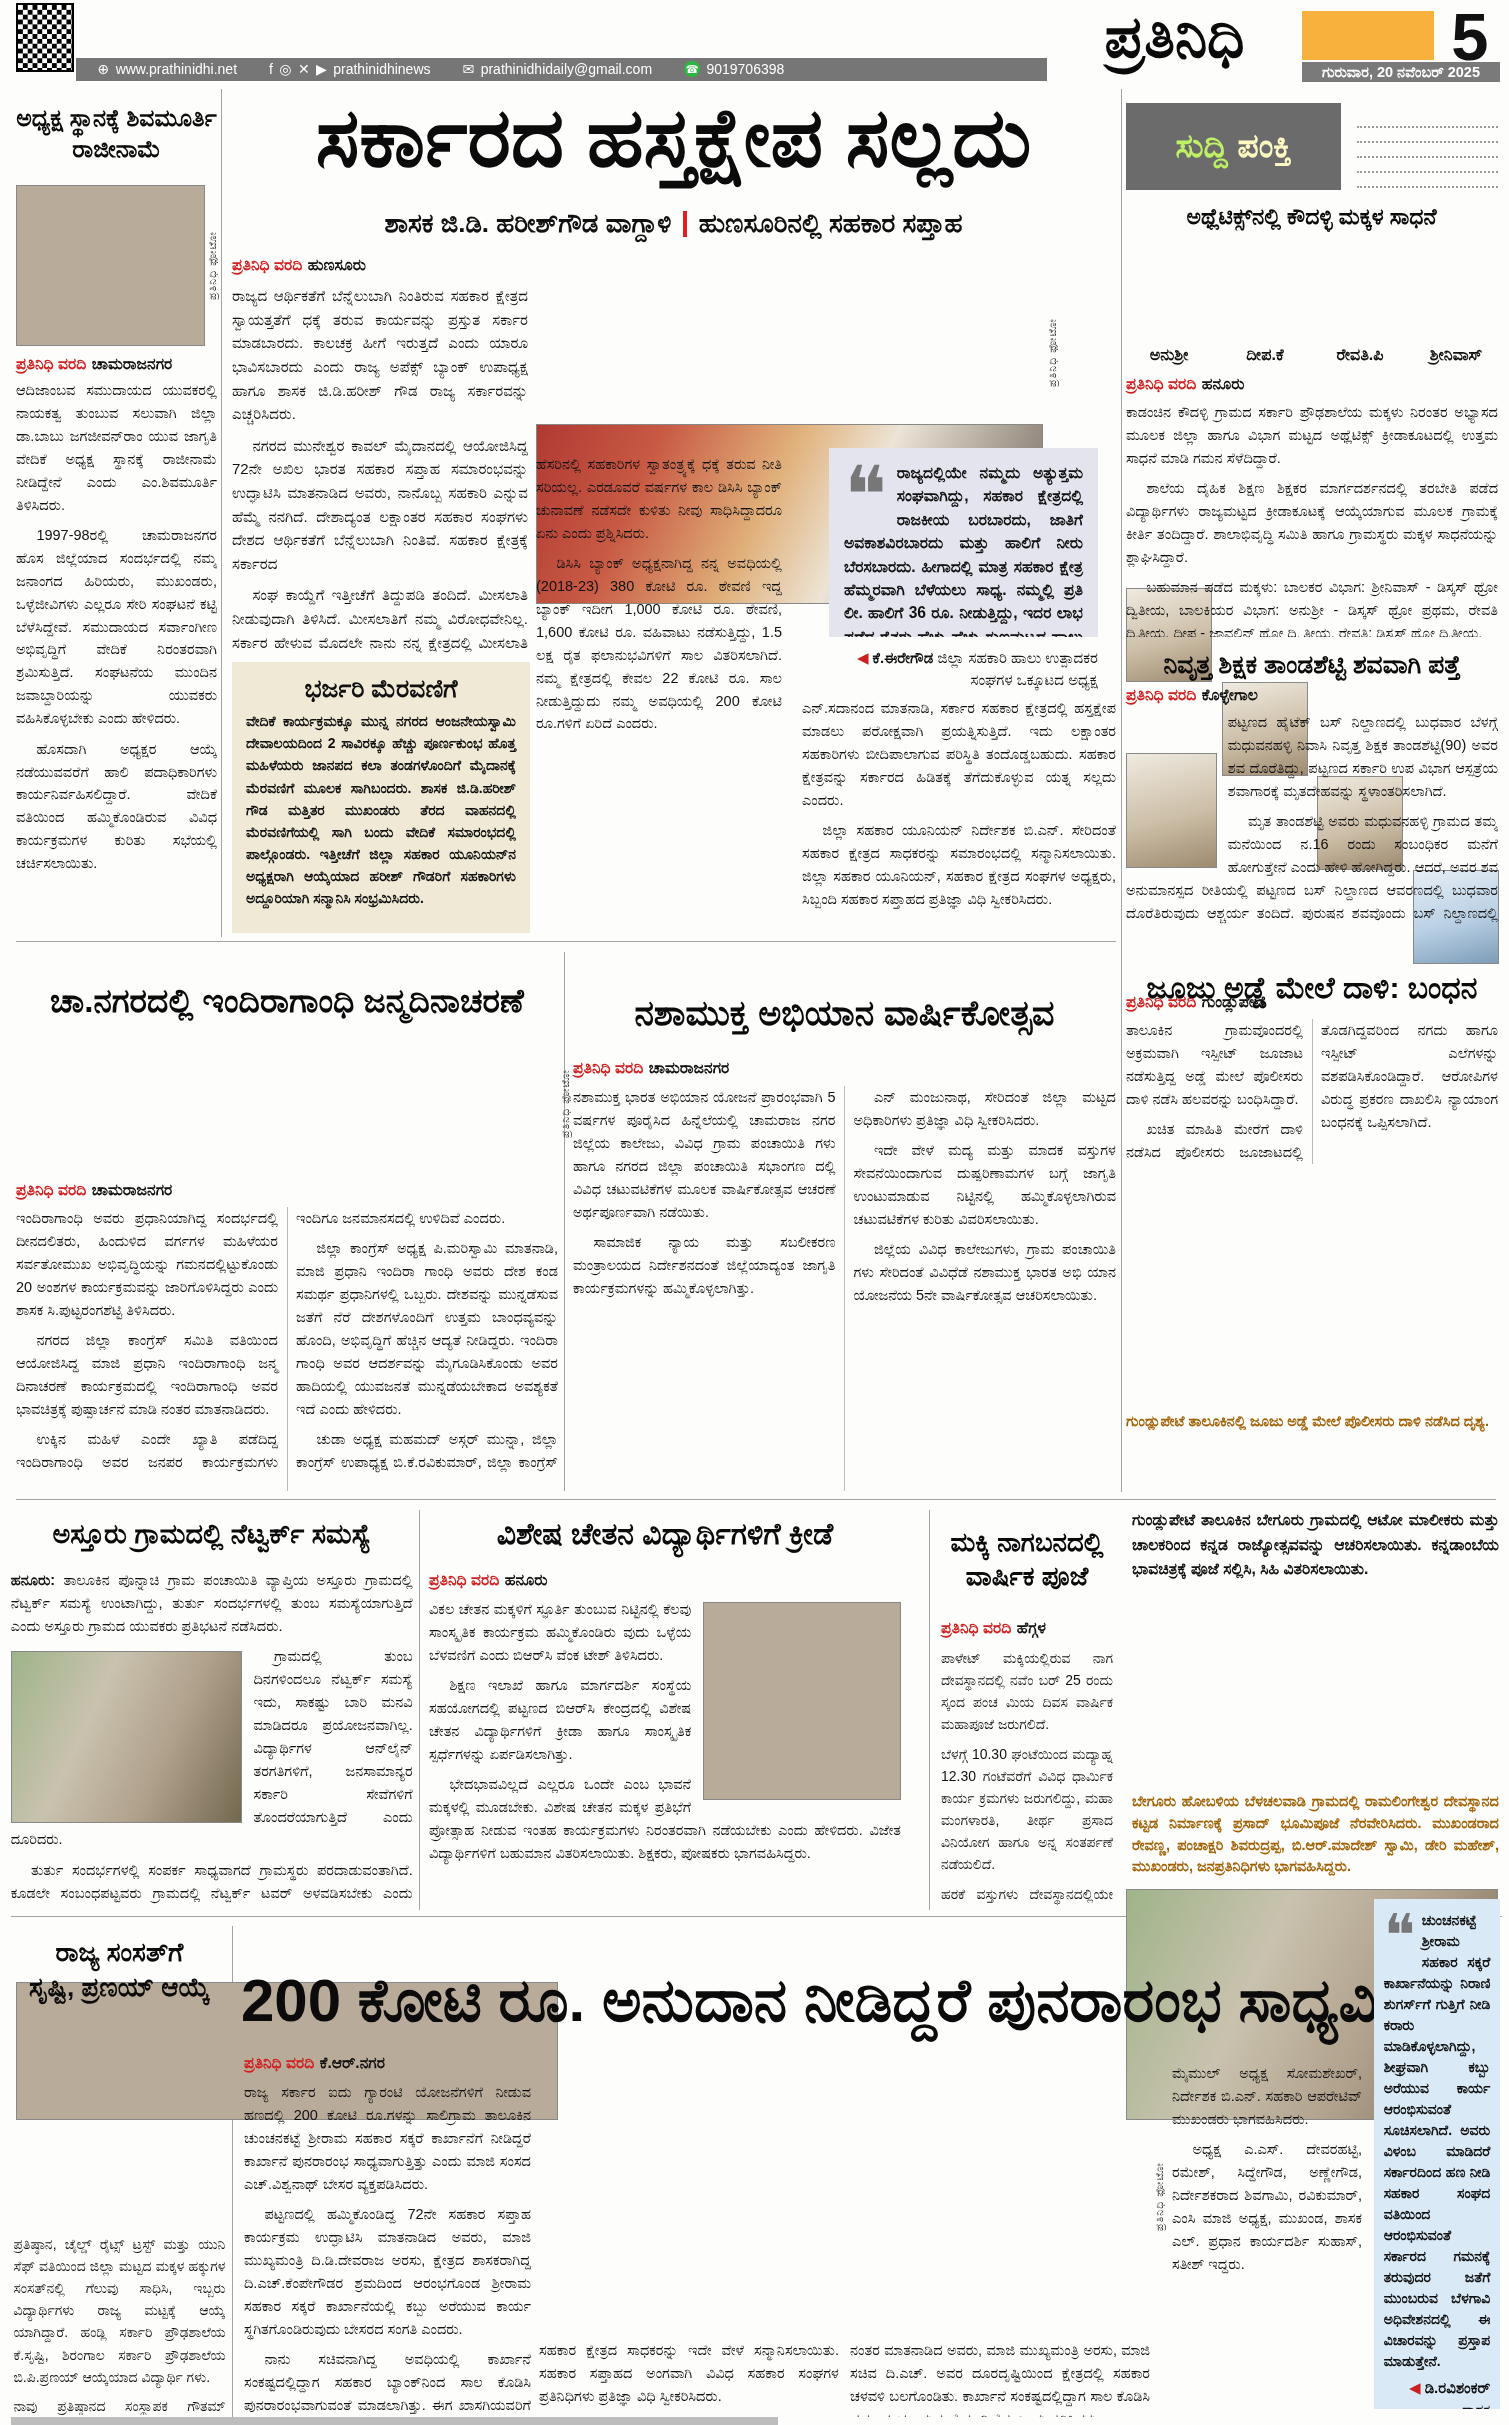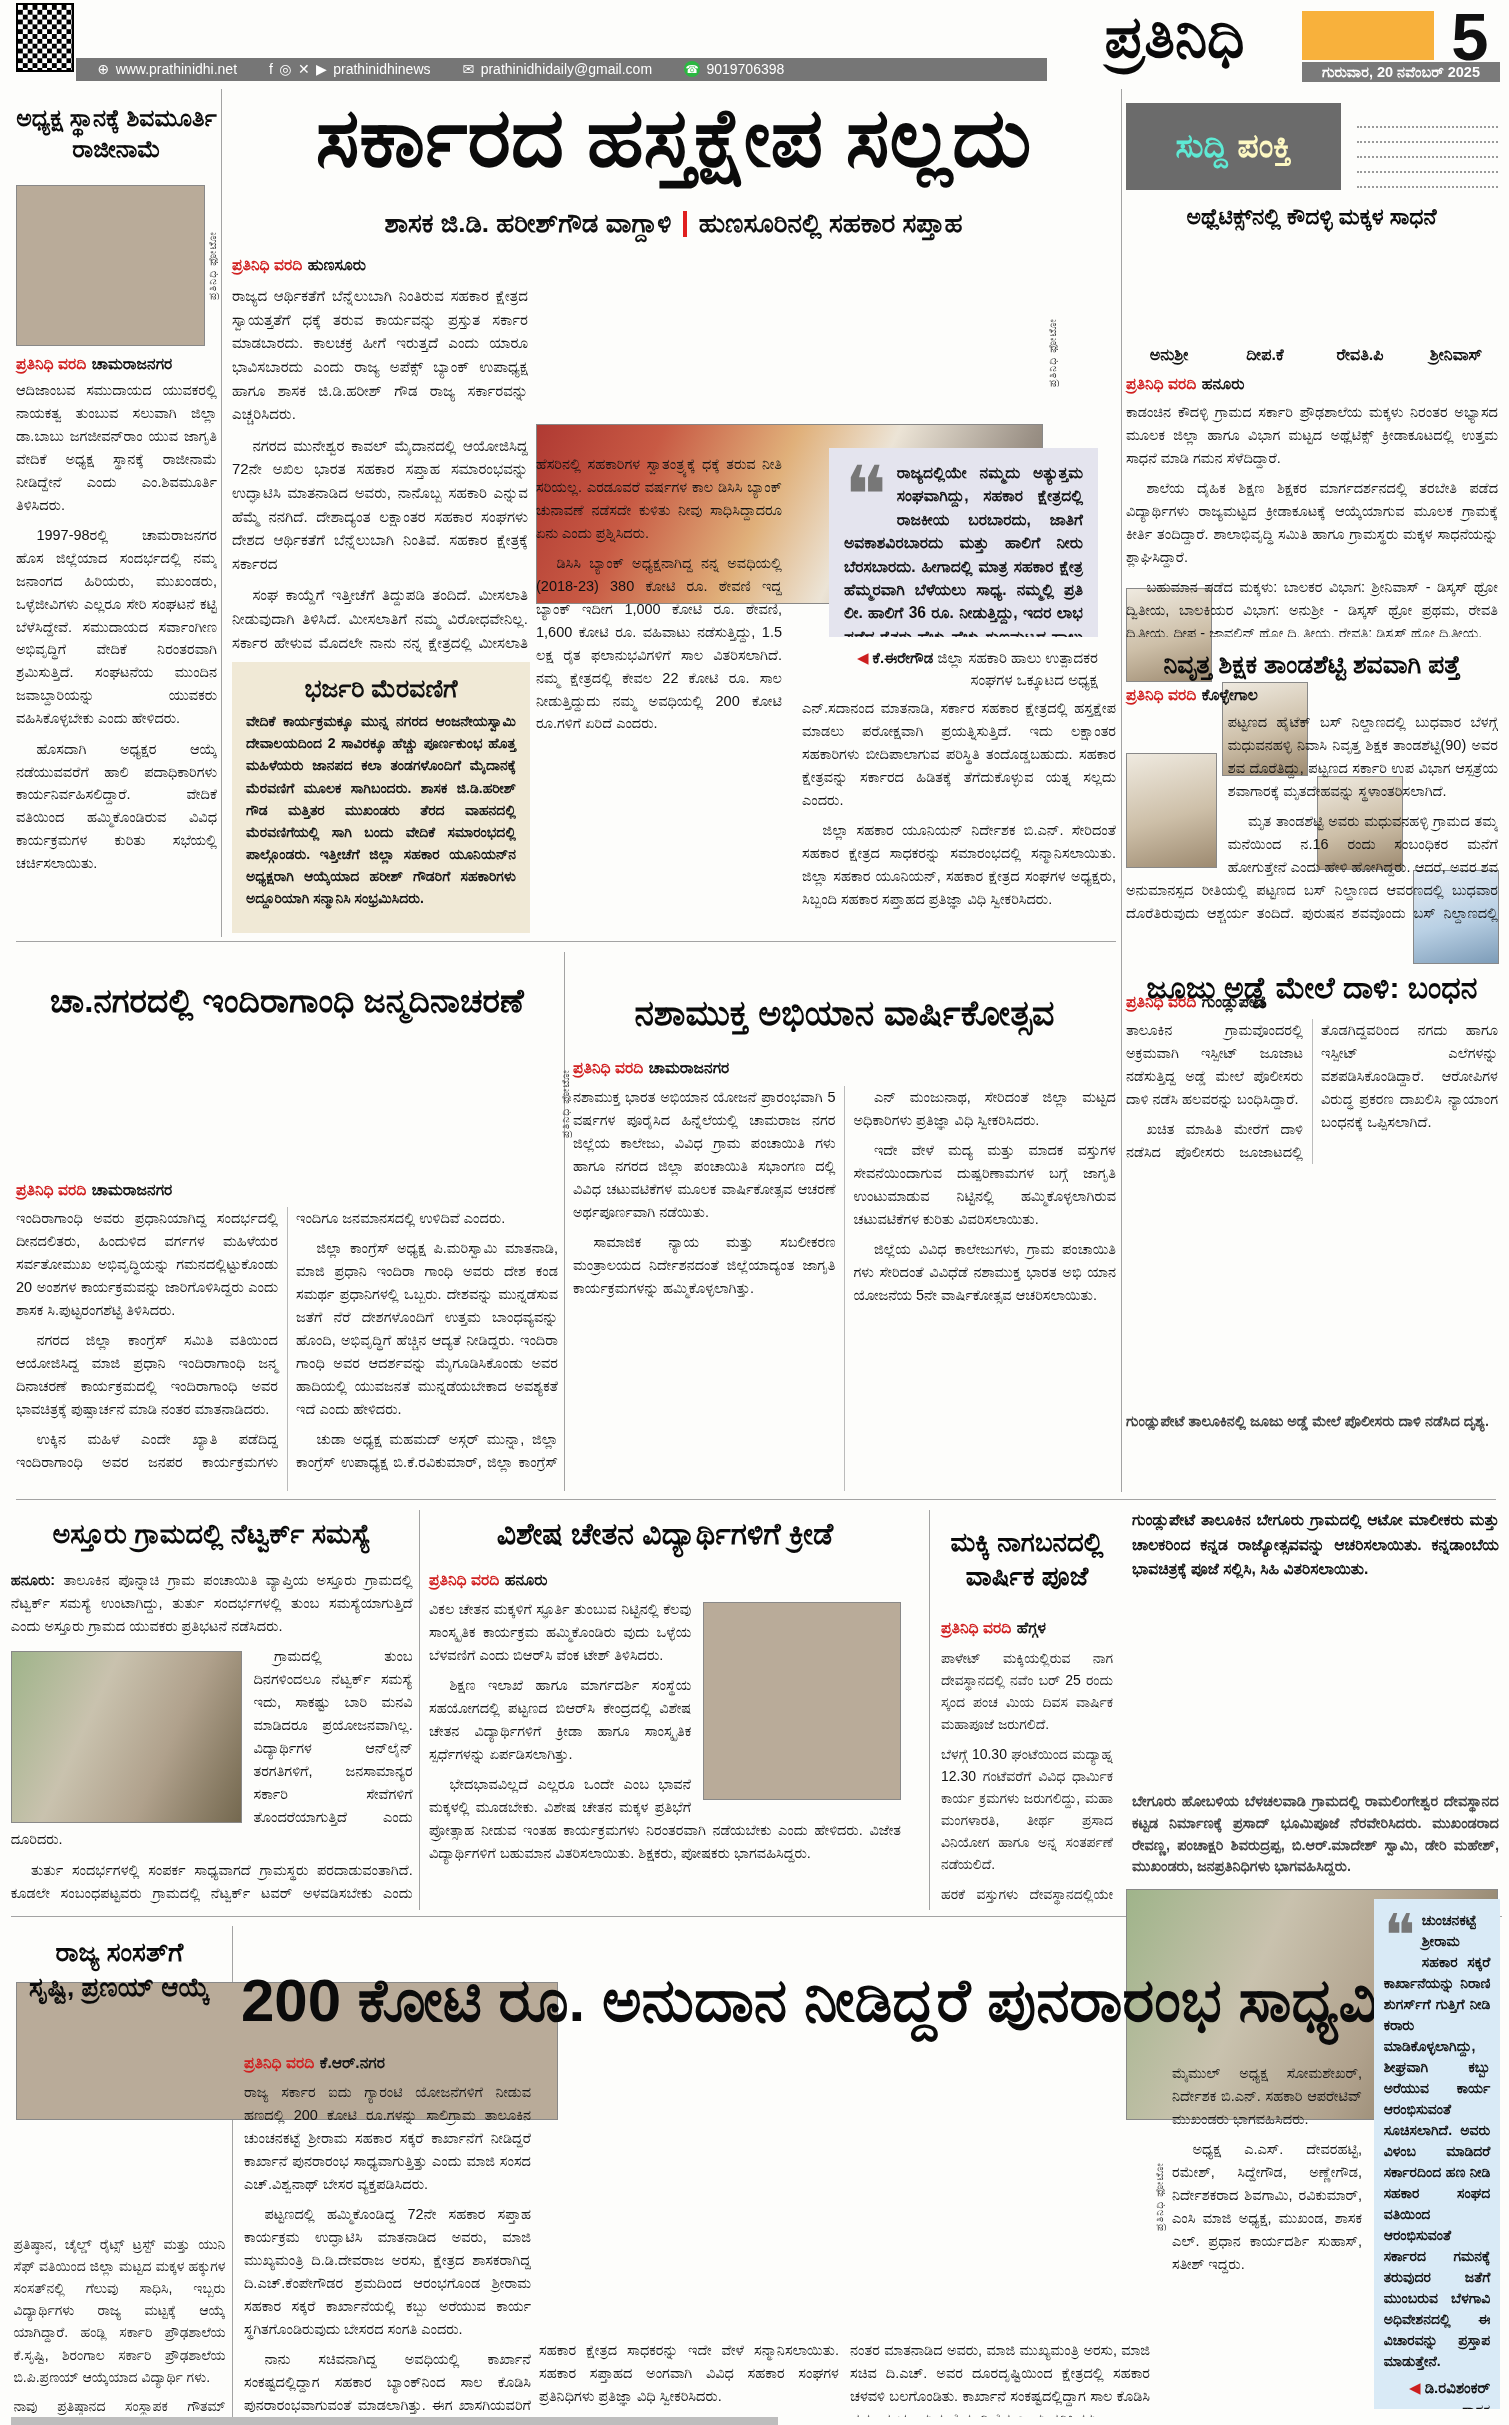--- a/index.html
+++ b/index.html
@@ -30,37 +30,37 @@
   .cols2{column-count:2;column-gap:18px;column-rule:0.5px solid #bbb;}
   .photo{background:#b9ab99;position:relative;border:0.5px solid #888;}
   .ph-stage{background:linear-gradient(115deg,#b03a33 0%,#c85a44 22%,#e0b07a 45%,#ece4d6 62%,#9b9186 85%,#6f675d 100%);}
   .ph-group{background:linear-gradient(115deg,#d8d2c6 0%,#b3a globalization 0%,#b3a795 40%,#8a8174 75%,#6e665b 100%);}
   .ph-indoor{background:linear-gradient(115deg,#ddd3c4 0%,#bba astonishing 0%,#bba58b 45%,#95785c 80%,#6d5942 100%);}
   .ph-outdoor{background:linear-gradient(115deg,#9fb48a 0%,#c9c2ae 35%,#b0a18c 65%,#74684f 100%);}
   .ph-head{background:linear-gradient(165deg,#efeae0 0%,#cdbfa8 55%,#9d8a70 100%);}
   .vcredit{writing-mode:vertical-rl;transform:rotate(180deg);font-size:10.7px;color:#333;letter-spacing:1.1px;text-align:center;}
   .rule-v{background:#a3a3a3;width:1.1px;}
   .rule-h{background:#a3a3a3;height:1.1px;}
-  .caption{font-size:14.5px;line-height:1.5;font-weight:bold;color:#404040;text-align:justify;}
+  .caption{font-size:14.5px;line-height:1.5;font-weight:bold;color:#a16207;text-align:justify;}
   
   .main-hl{font-size:82px;line-height:1.15;white-space:nowrap;}
   .subhead{font-size:26px;font-weight:900;display:flex;align-items:center;justify-content:center;gap:11.8px;}
   .subhead .bar{display:inline-block;width:3.8px;height:26px;background:#e01f1f;}
   .beige-box{background:#f0e9d6;padding:11.8px 14px;}
   .beige-box h3{margin:0 0 6.4px 0;font-size:25px;text-align:center;font-weight:900;}
   .beige-box .bodytext{font-weight:bold;}
   .quote-box{background:#e4e4ee;padding:13px 15px;}
   .qmark{float:left;font-family:"DejaVu Serif",serif;font-size:80px;line-height:.8;color:#777;margin:3.2px 9.7px 0 0;}
   .quote-txt{font-size:15.6px;line-height:1.5;font-weight:bold;text-align:justify;}
   .attrib{font-size:15px;margin-top:5.4px;text-align:right;line-height:1.45;}
   .attrib .tri{color:#cc1f1f;}
   .attrib .nm{font-weight:900;}
   
   .suddi{background:#6b6b6b;display:flex;align-items:center;justify-content:center;gap:9.7px;}
-  .suddi .y{color:#5eead4;font-size:33px;font-weight:900;}
+  .suddi .y{color:#bef264;font-size:33px;font-weight:900;}
   .suddi .w{color:#fef9c3;font-size:33px;font-weight:900;}
   .dots div{border-bottom:2.1px dotted #9a9a9a;height:15px;}
   .names{font-size:16px;font-weight:bold;text-align:center;}
   
   .kicker{background:#8b8b8b;color:#fff;font-size:22.5px;font-weight:bold;display:flex;align-items:center;justify-content:center;}
   .grant-hl{font-size:60px;line-height:1.1;white-space:nowrap;}
   .blue-box{background:#d9eaf6;padding:10.7px 9.7px;}
   .blue-box .quote-txt{font-size:14px;font-weight:bold;}
   .blue-box .qmark{font-size:59px;margin:2.1px 6.4px 0 0;}
 </style>

